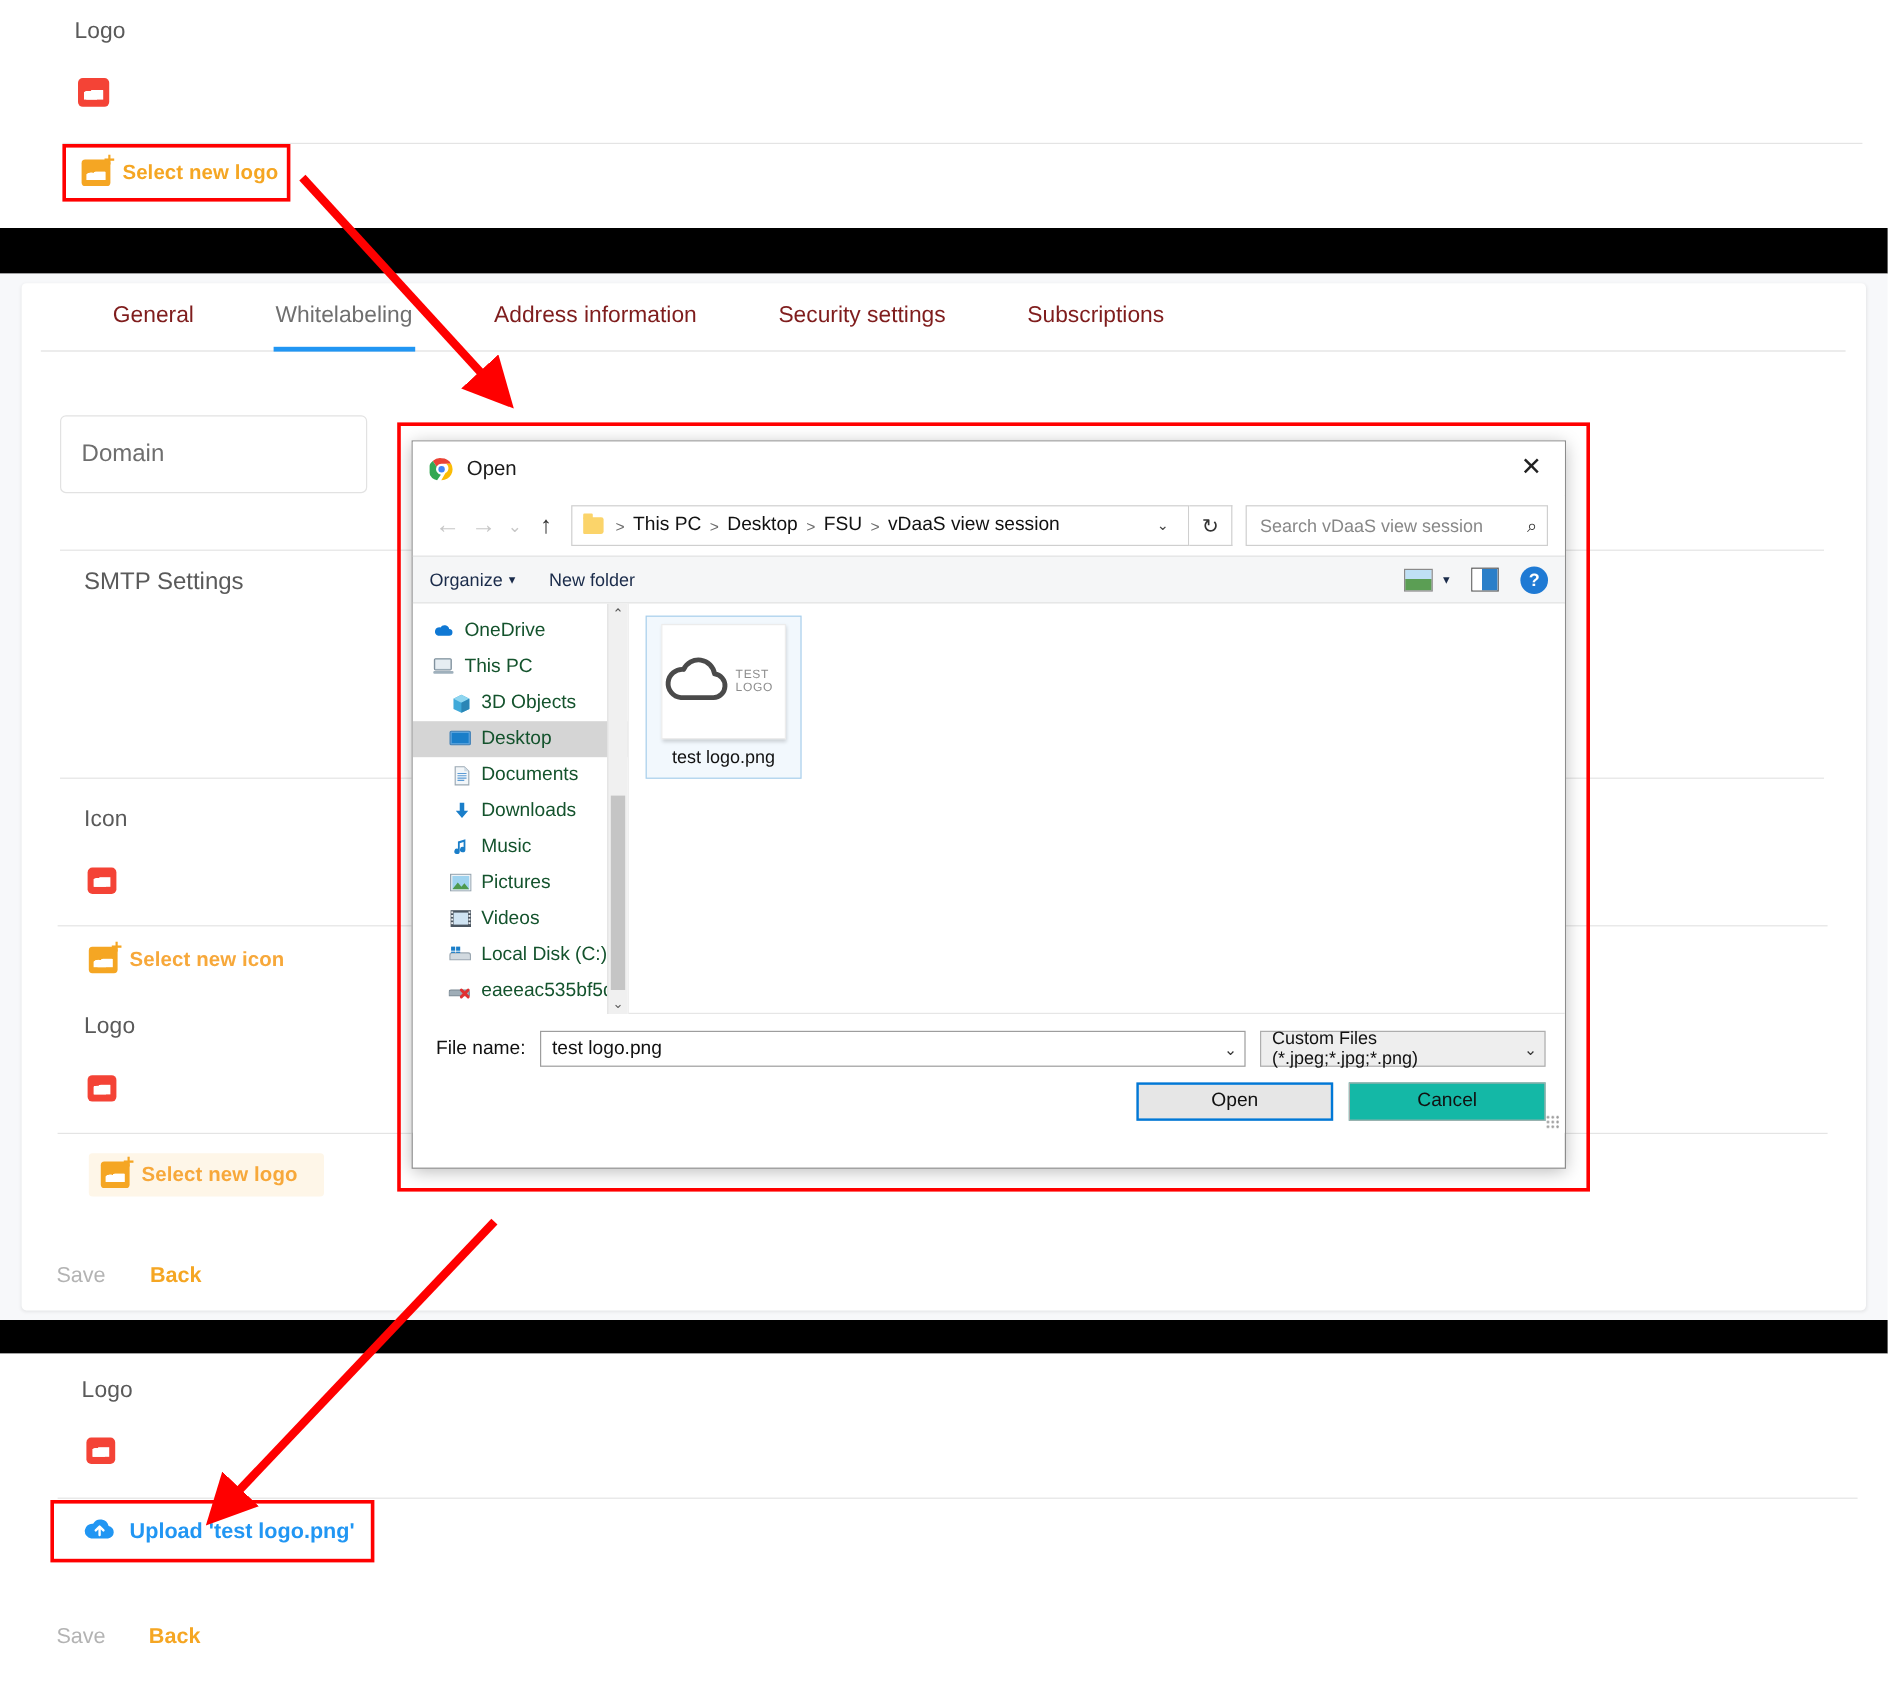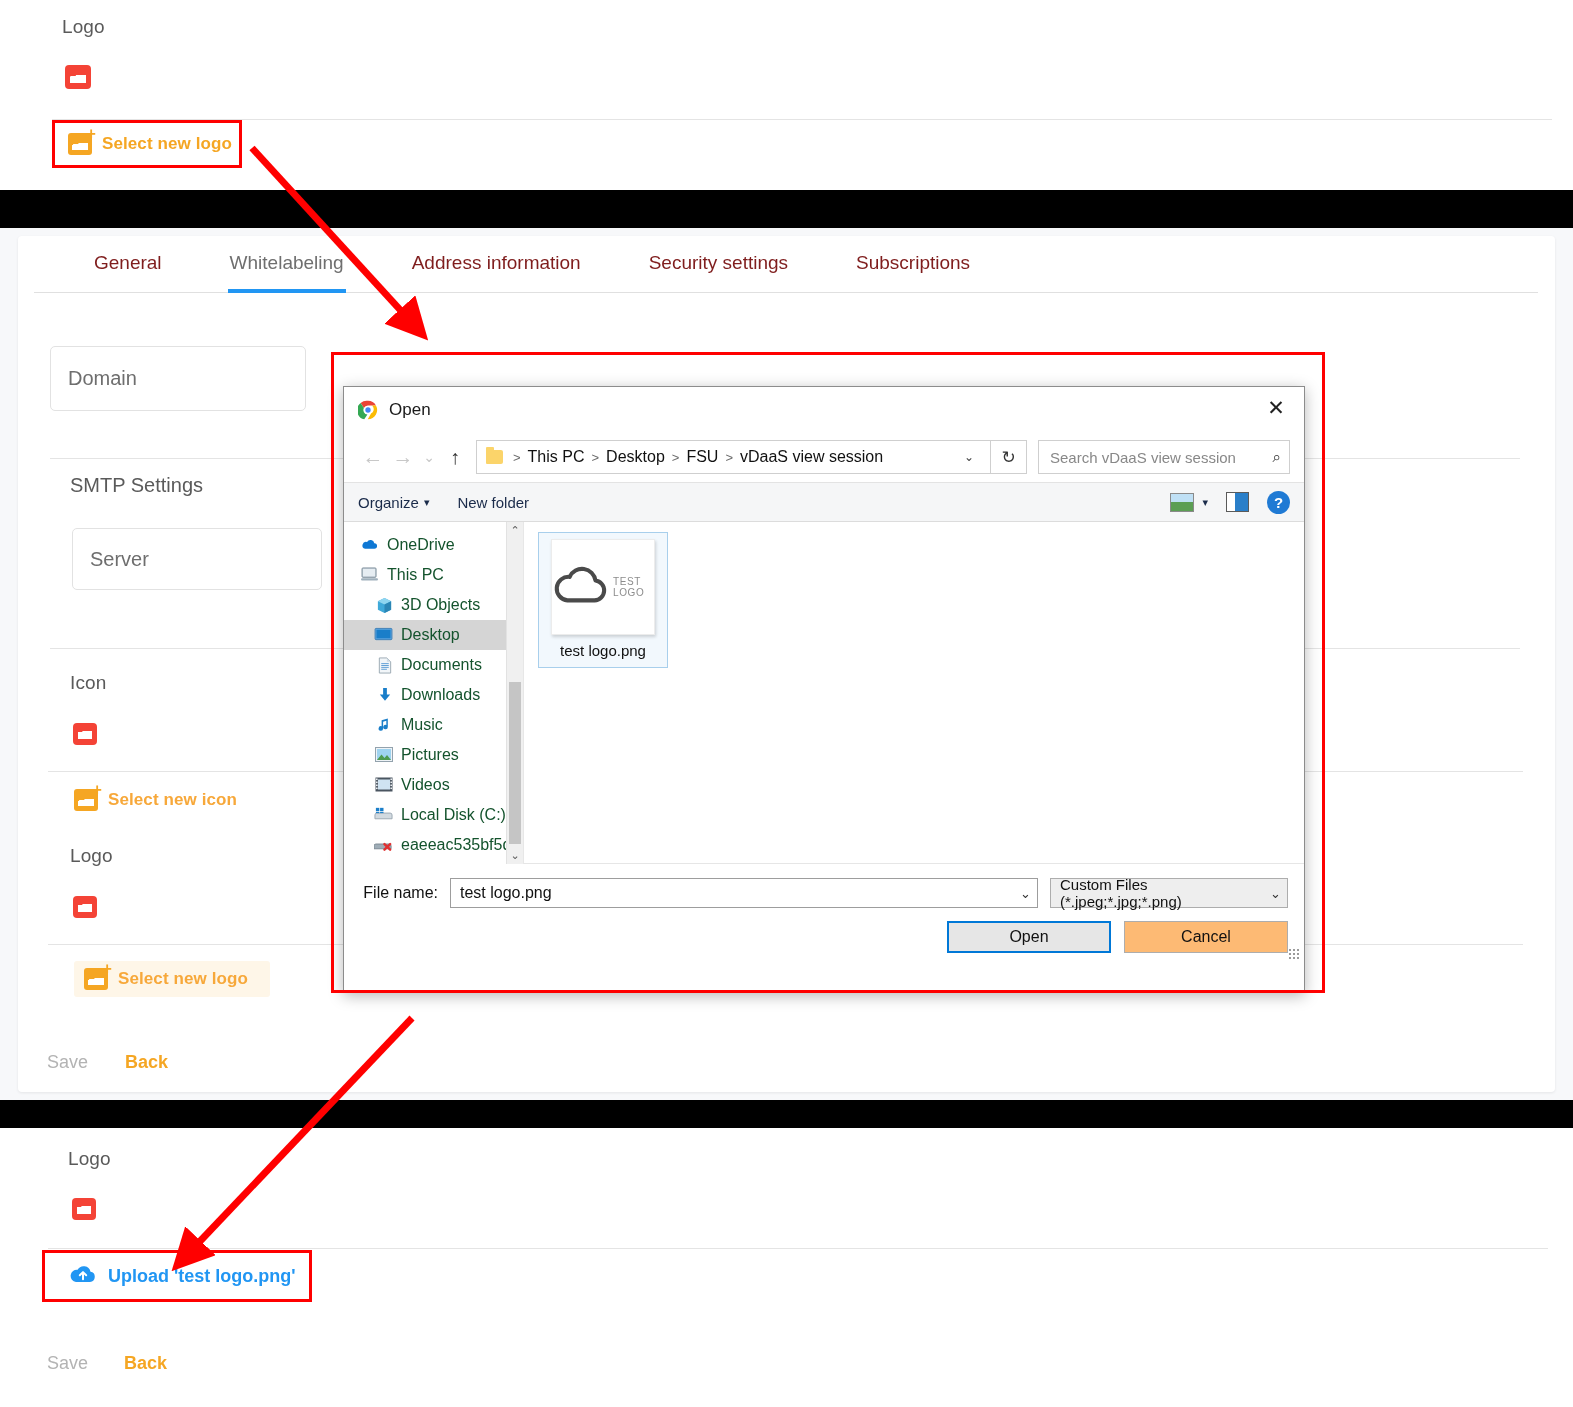--- a/index.html
+++ b/index.html
@@ -88,21 +88,21 @@
   
   .txtbox {
     position:absolute; border:1px solid #e2e2e2; border-radius:5px;
     background:#fff; display:flex; align-items:center; padding-left:17px;
     color:#6e6e6e; font-size:20px;
   }
   .section-title { position:absolute; font-size:20px; color:#5a5a5a; }
 
   
   .dialog{
-    position:absolute; left:343px; top:386px; width:962px; height:607px;
+    position:absolute; left:343px; top:367px; width:962px; height:607px;
     background:#ffffff; border:1px solid #8c8c8c;
     box-shadow:0 3px 14px rgba(0,0,0,.28);
     font-family:"Liberation Sans", sans-serif;
   }
   .dlg-title{
     height:45px; display:flex; align-items:center; padding:0 8px 0 14px;
     background:#ffffff; position:relative;
   }
   .dlg-title .ttl{ font-size:17px; color:#1a1a1a; margin-left:11px; }
   .dlg-close{
@@ -231,21 +231,21 @@
     display:flex; align-items:center; padding:0 6px 0 9px; font-size:16px; color:#111;
   }
   .fn-caret{ margin-left:auto; color:#333; font-size:13px; }
   .fn-filter{
     width:238px; height:30px; border:1px solid #adadad; background:#eeeeee;
     display:flex; align-items:center; padding:0 6px 0 9px; font-size:15px; color:#111;
     flex:0 0 auto;
   }
   .btn-row{ display:flex; justify-content:flex-end; gap:13px; margin-top:13px; }
   .dlg-btn{
-    width:164px; height:32px; border:1px solid #adadad; background:#fdba74;
+    width:164px; height:32px; border:1px solid #adadad; background:#14b8a6;
     display:flex; align-items:center; justify-content:center;
     font-size:16px; color:#111; cursor:pointer;
   }
   .dlg-btn.primary{ border:2px solid #0078d7; background:#e6e6e6; }
   .grip{
     position:absolute; right:4px; bottom:3px; width:12px; height:12px;
     background-image:
       radial-gradient(#9b9b9b 1px, transparent 1.2px);
     background-size:4px 4px;
   }
@@ -284,23 +284,20 @@
   </div>
 
   <div class="txtbox" style="left:50px; top:118px; width:256px; height:65px;">
     <span>Domain</span>
   </div>
 
   <div class="sep-line" style="left:50px; top:230px; width:1470px;"></div>
 
   <div class="section-title" style="left:70px; top:246px;">SMTP Settings</div>
 
-  <div class="txtbox" style="left:72px; top:300px; width:250px; height:62px;">
-    <span>Server</span>
-  </div>
 
   <div class="sep-line" style="left:50px; top:420px; width:1470px;"></div>
 
   <div class="field-label" style="position:absolute; left:70px; top:444px;">Icon</div>
 
   <div class="img-badge img-badge-sm" style="position:absolute; left:73px; top:495px;"></div>
 
   <div class="sep-line" style="left:48px; top:543px; width:1475px;"></div>
 
   <div class="orange-link soft" style="position:absolute; left:74px; top:561px;">

